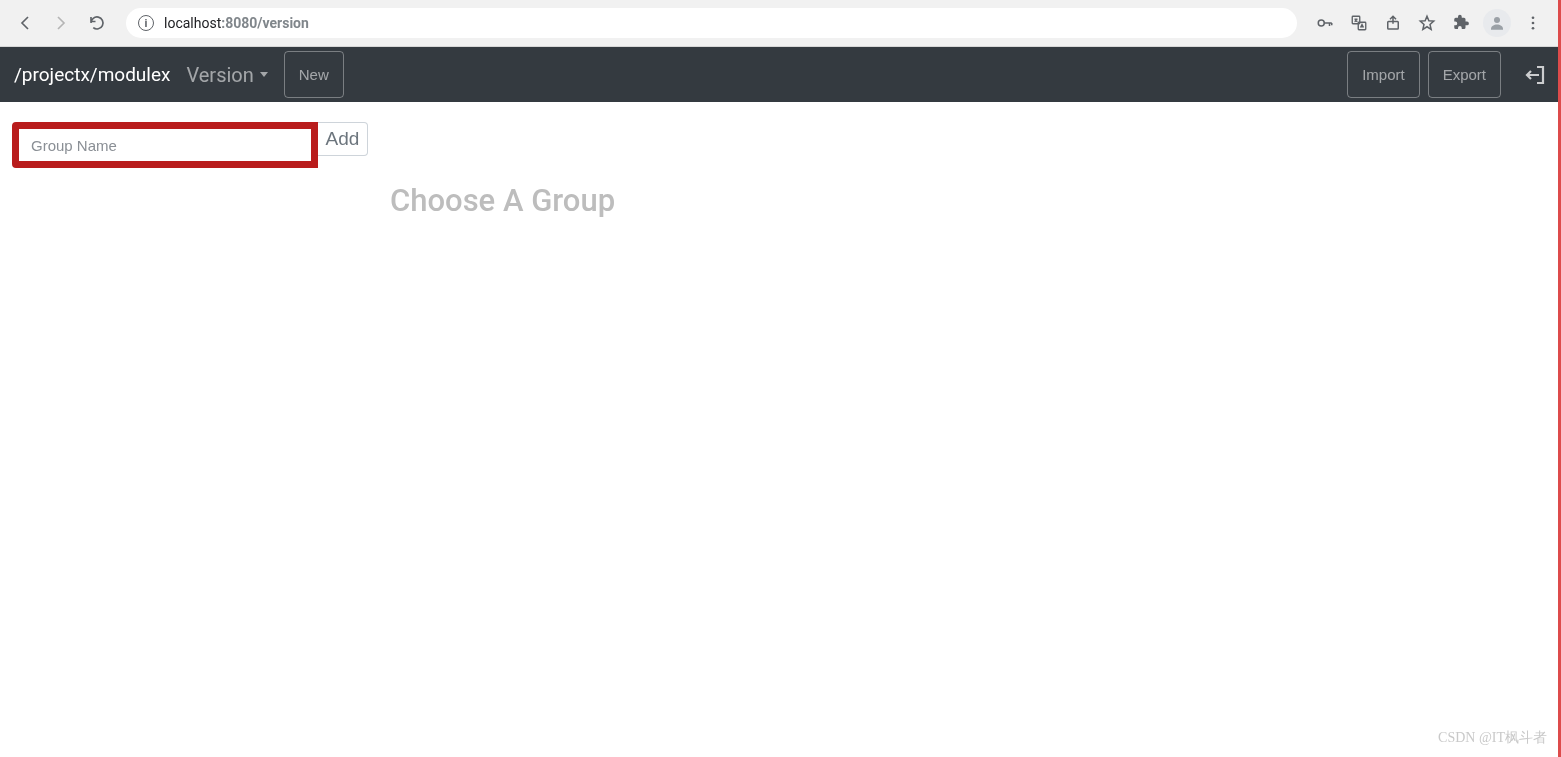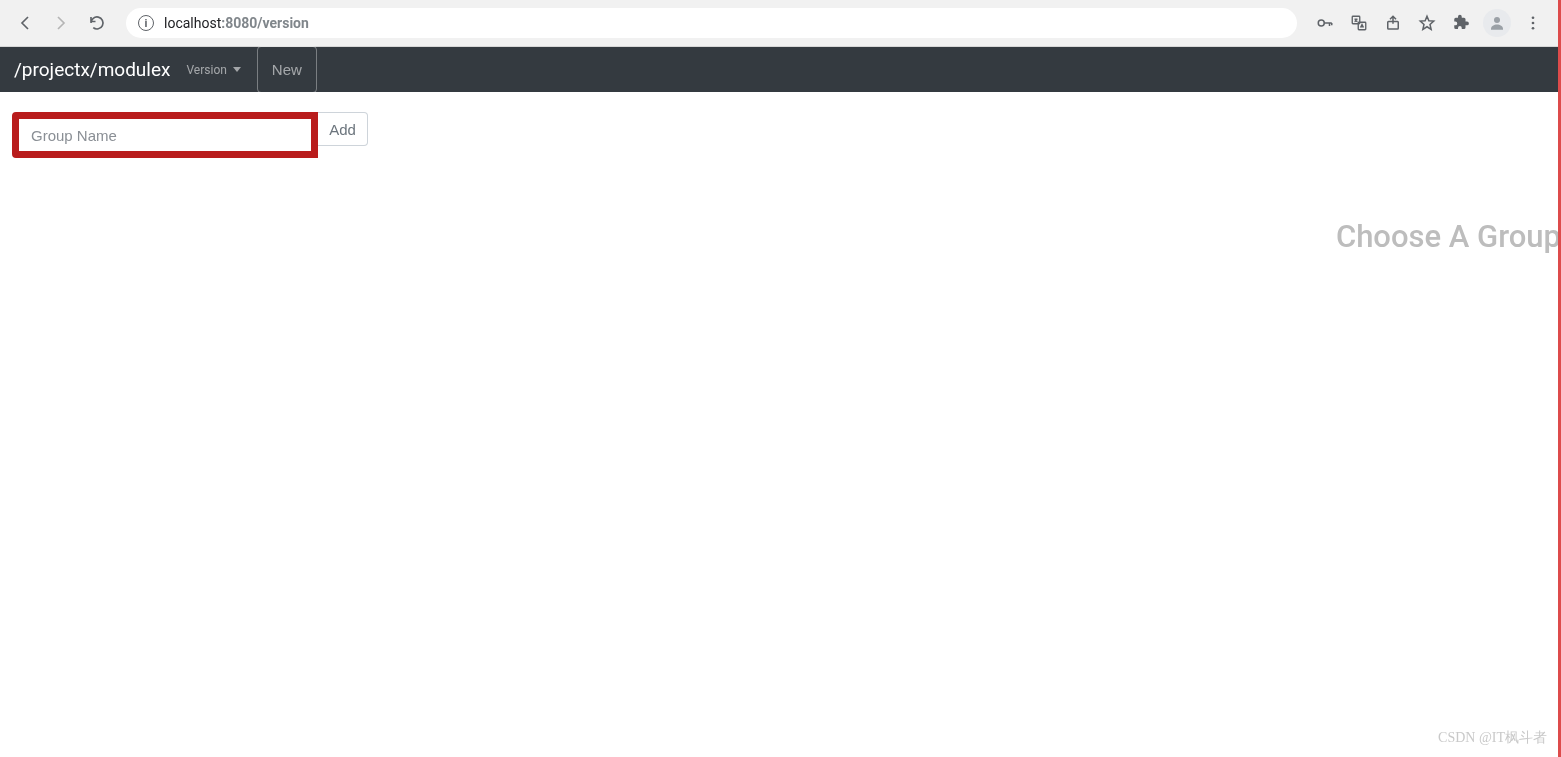--- a/index.html
+++ b/index.html
@@ -97,38 +97,38 @@
       border-radius: 50%;
       background: #e8eaed;
       display: flex;
       align-items: center;
       justify-content: center;
       margin: 0 4px;
     }
     
     
     .navbar {
-      height: 45px;
+      height: 55px;
       background: #343a40;
       display: flex;
       align-items: center;
       padding: 0 14px;
       color: #fff;
     }
     .navbar-brand {
       font-size: 19px;
       font-weight: 400;
       color: #fff;
       margin-right: 16px;
     }
     .navbar-dropdown {
       display: flex;
       align-items: center;
       color: rgba(255,255,255,0.55);
-      font-size: 12px;
+      font-size: 20px;
       margin-right: 16px;
       cursor: pointer;
       gap: 6px;
     }
     .navbar-dropdown .caret {
       width: 0;
       height: 0;
       border-left: 4px solid transparent;
       border-right: 4px solid transparent;
       border-top: 5px solid rgba(255,255,255,0.55);
@@ -185,28 +185,27 @@
       color: #8a8f95;
     }
     .add-btn {
       width: 50px;
       height: 34px;
       border: 1px solid #ced4da;
       border-left: none;
       border-radius: 0 4px 4px 0;
       background: #fff;
       color: #6c757d;
-      font-size: 15px;
+      font-size: 19px;
       cursor: pointer;
     }
     .main-area {
       flex: 1;
       padding-top: 80px;
-      text-align: right;
-      margin-top: 46px;
+      text-align: left;
     }
     .choose-heading {
       font-size: 31px;
       font-weight: 500;
       color: #bdbdbd;
     }
     
     
     .watermark {
       position: absolute;
@@ -299,20 +298,29 @@
 </div>
 
 <div class="navbar">
   <div class="navbar-brand">/projectx/modulex</div>
   <div class="navbar-dropdown">
     <span>Version</span>
     <span class="caret"></span>
   </div>
   <button class="navbar-btn">New</button>
   <div class="navbar-spacer"></div>
+  <div class="navbar-right">
+    <button class="navbar-btn">Import</button>
+    <button class="navbar-btn">Export</button>
+    <div class="logout-icon">
+      <svg width="24" height="24" viewBox="0 0 24 24" fill="none" stroke="currentColor" stroke-width="2.2">
+          <path d="M14 4h6v16h-6M4 12h12M8 8l-4 4 4 4"></path>
+        </svg>
+    </div>
+  </div>
 </div>
 
 <div class="content">
   <div class="sidebar">
     <div class="input-group">
       <input class="group-input" type="text" placeholder="Group Name" style="">
       <button class="add-btn">Add</button>
     </div>
   </div>
   <div class="main-area">

